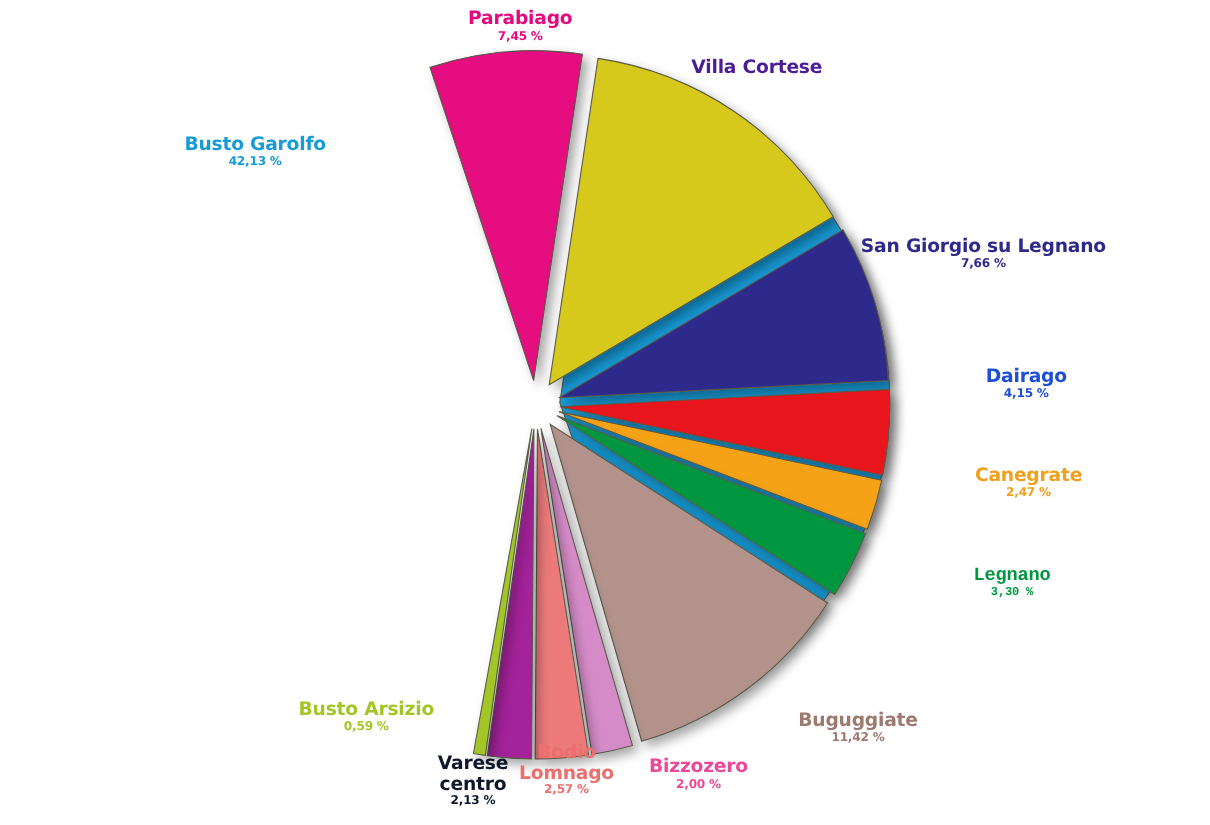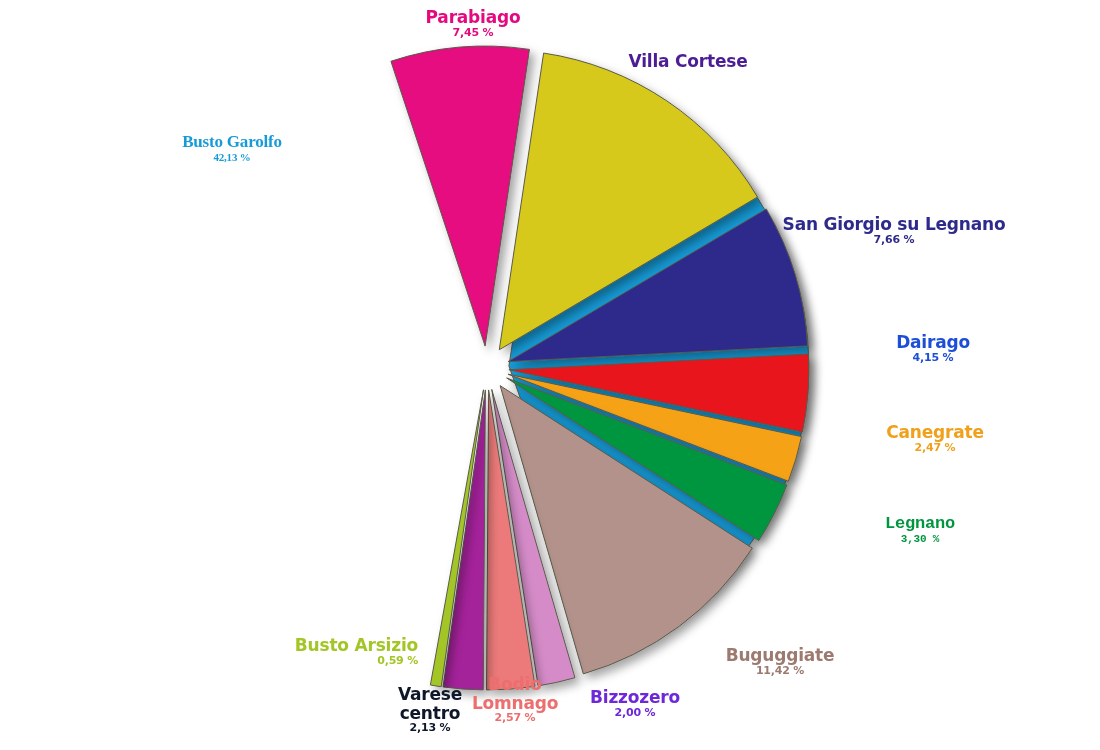--- a/index.html
+++ b/index.html
@@ -66,21 +66,21 @@
         <path d="M 508.10 374.23 L 788.36 481.25 A 300 300 0 0 0 801.54 436.60 Z" fill="#F5A213" stroke="#5a5a4a" stroke-width="1" filter="url(#sliceShadow)"></path>
         <path d="M 506.63 377.94 L 758.80 540.45 A 300 300 0 0 0 786.89 484.96 Z" fill="#009640" stroke="#5a5a4a" stroke-width="1" filter="url(#sliceShadow)"></path>
         <path d="M 500.13 385.65 L 583.33 673.88 A 300 300 0 0 0 752.30 548.16 Z" fill="#B2928A" stroke="#5a5a4a" stroke-width="1" filter="url(#sliceShadow)"></path>
         <path d="M 491.76 389.48 L 538.17 685.87 A 300 300 0 0 0 574.96 677.71 Z" fill="#D58BC8" stroke="#5a5a4a" stroke-width="1" filter="url(#sliceShadow)"></path>
         <path d="M 488.63 389.94 L 486.54 689.93 A 300 300 0 0 0 535.04 686.33 Z" fill="#EC7A7A" stroke="#5a5a4a" stroke-width="1" filter="url(#sliceShadow)"></path>
         <path d="M 485.37 389.94 L 443.10 686.95 A 300 300 0 0 0 483.28 689.93 Z" fill="#A4209A" stroke="#5a5a4a" stroke-width="1" filter="url(#sliceShadow)"></path>
         <path d="M 483.50 389.72 L 430.38 684.98 A 300 300 0 0 0 441.23 686.73 Z" fill="#A3C626" stroke="#5a5a4a" stroke-width="1" filter="url(#sliceShadow)"></path>
       </g>
   </svg>
 
-  <div class="label" style="left:132px; top:132px; width:200px; color:#179BD7;font-family:Liberation Serif, serif;">
+  <div class="label" style="left:132px; top:122px; width:200px; color:#179BD7;">
     <span class="name">Busto Garolfo</span>
     <span class="value">42,13 %</span>
   </div>
 
   <div class="label" style="left:378px; top:8px; width:190px; color:#E5097F;">
     <span class="name">Parabiago</span>
     <span class="value">7,45 %</span>
   </div>
 
   <div class="label" style="left:588px; top:52px; width:200px; color:#4c1d95;">
@@ -105,34 +105,34 @@
   <div class="label" style="left:830px; top:514px; width:180px; color:#009640;font-family:Liberation Mono, monospace;">
     <span class="name">Legnano</span>
     <span class="value">3,30 %</span>
   </div>
 
   <div class="label" style="left:665px; top:646px; width:230px; color:#9C7A70;">
     <span class="name">Buguggiate</span>
     <span class="value">11,42 %</span>
   </div>
 
-  <div class="label" style="left:540px; top:688px; width:190px; color:#6d28d9;">
+  <div class="label" style="left:540px; top:688px; width:190px; color:#ec4899;">
     <span class="name">Bizzozero</span>
     <span class="value">2,00 %</span>
   </div>
 
   <div class="label two-line" style="left:450px; top:675px; width:130px; color:#EC6E6E;">
     <span class="name">Bodio</span>
     <span class="name">Lomnago</span>
     <span class="value">2,57 %</span>
   </div>
 
   <div class="label two-line" style="left:368px; top:675px; width:124px; color:#0f172a;margin-top:10px;">
     <span class="name">Varese</span>
     <span class="name">centro</span>
     <span class="value">2,13 %</span>
   </div>
 
-  <div class="label" style="left:248px; top:636px; width:170px; color:#A3C626;text-align:right;">
+  <div class="label" style="left:248px; top:636px; width:170px; color:#A3C626;">
     <span class="name">Busto Arsizio</span>
     <span class="value">0,59 %</span>
   </div>
 </div>
 
 </body></html>

